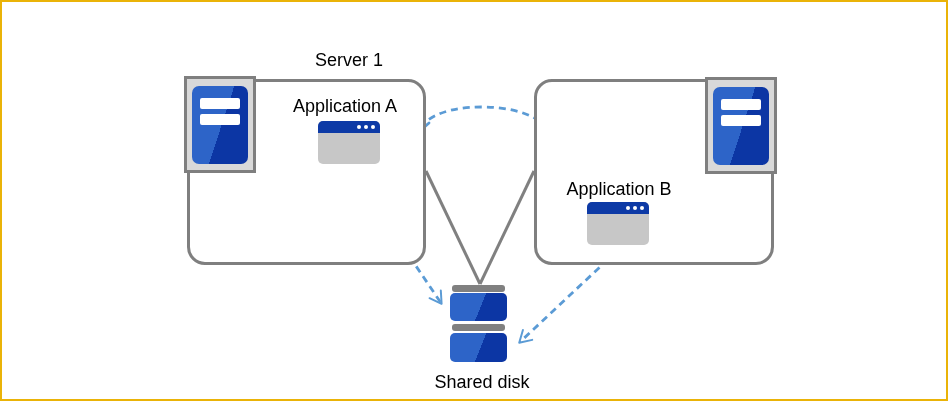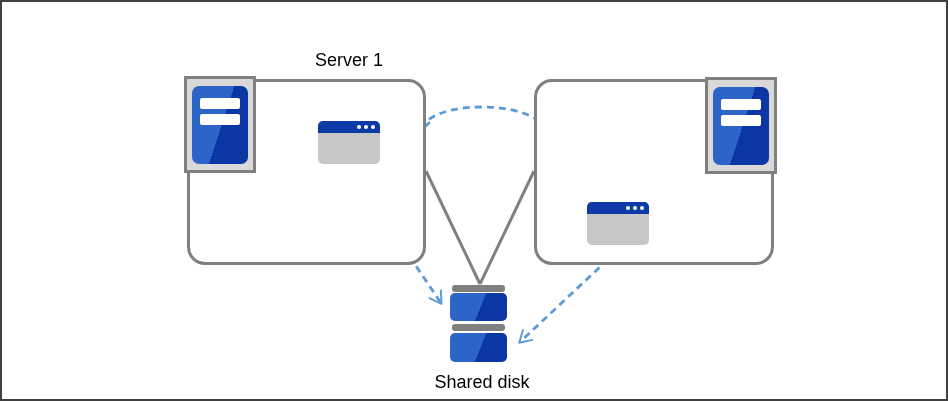--- a/index.html
+++ b/index.html
@@ -1,20 +1,20 @@
 <!DOCTYPE html>
 <html><head>
 <meta charset="utf-8">
 <style>
   html,body{margin:0;padding:0;background:#fff;}
   .canvas{
     position:relative;
     width:948px;height:401px;
     box-sizing:border-box;
-    border:2px solid #404040;
+    border:2px solid #eab308;
     background:#ffffff;
     font-family:"Liberation Sans", sans-serif;
     overflow:hidden;
   }
   .connectors{position:absolute;left:0;top:0;width:944px;height:397px;}
   .gbox{
     position:absolute;
     box-sizing:border-box;
     border:3px solid #7f7f7f;
     border-radius:18px;
@@ -94,35 +94,37 @@
   </svg>
 
   <div class="gbox" style="left:185px;top:77px;width:239px;height:186px;"></div>
   <div class="lbl" style="left:347px;top:47px;">Server 1</div>
   <div class="srv" style="left:182px;top:74px;">
     <div class="tower">
       <div class="tbar"></div>
       <div class="tbar"></div>
     </div>
   </div>
+  <div class="lbl" style="left:343px;top:93px;">Application A</div>
   <div class="win" style="left:316px;top:119px;">
     <div class="winbar">
       <span class="dot"></span>
       <span class="dot"></span>
       <span class="dot"></span>
     </div>
   </div>
 
   <div class="gbox" style="left:532px;top:77px;width:240px;height:186px;"></div>
   <div class="srv" style="left:703px;top:75px;">
     <div class="tower">
       <div class="tbar"></div>
       <div class="tbar"></div>
     </div>
   </div>
+  <div class="lbl" style="left:617px;top:176px;">Application B</div>
   <div class="win" style="left:585px;top:200px;">
     <div class="winbar">
       <span class="dot"></span>
       <span class="dot"></span>
       <span class="dot"></span>
     </div>
   </div>
 
 
   <div class="disk">

